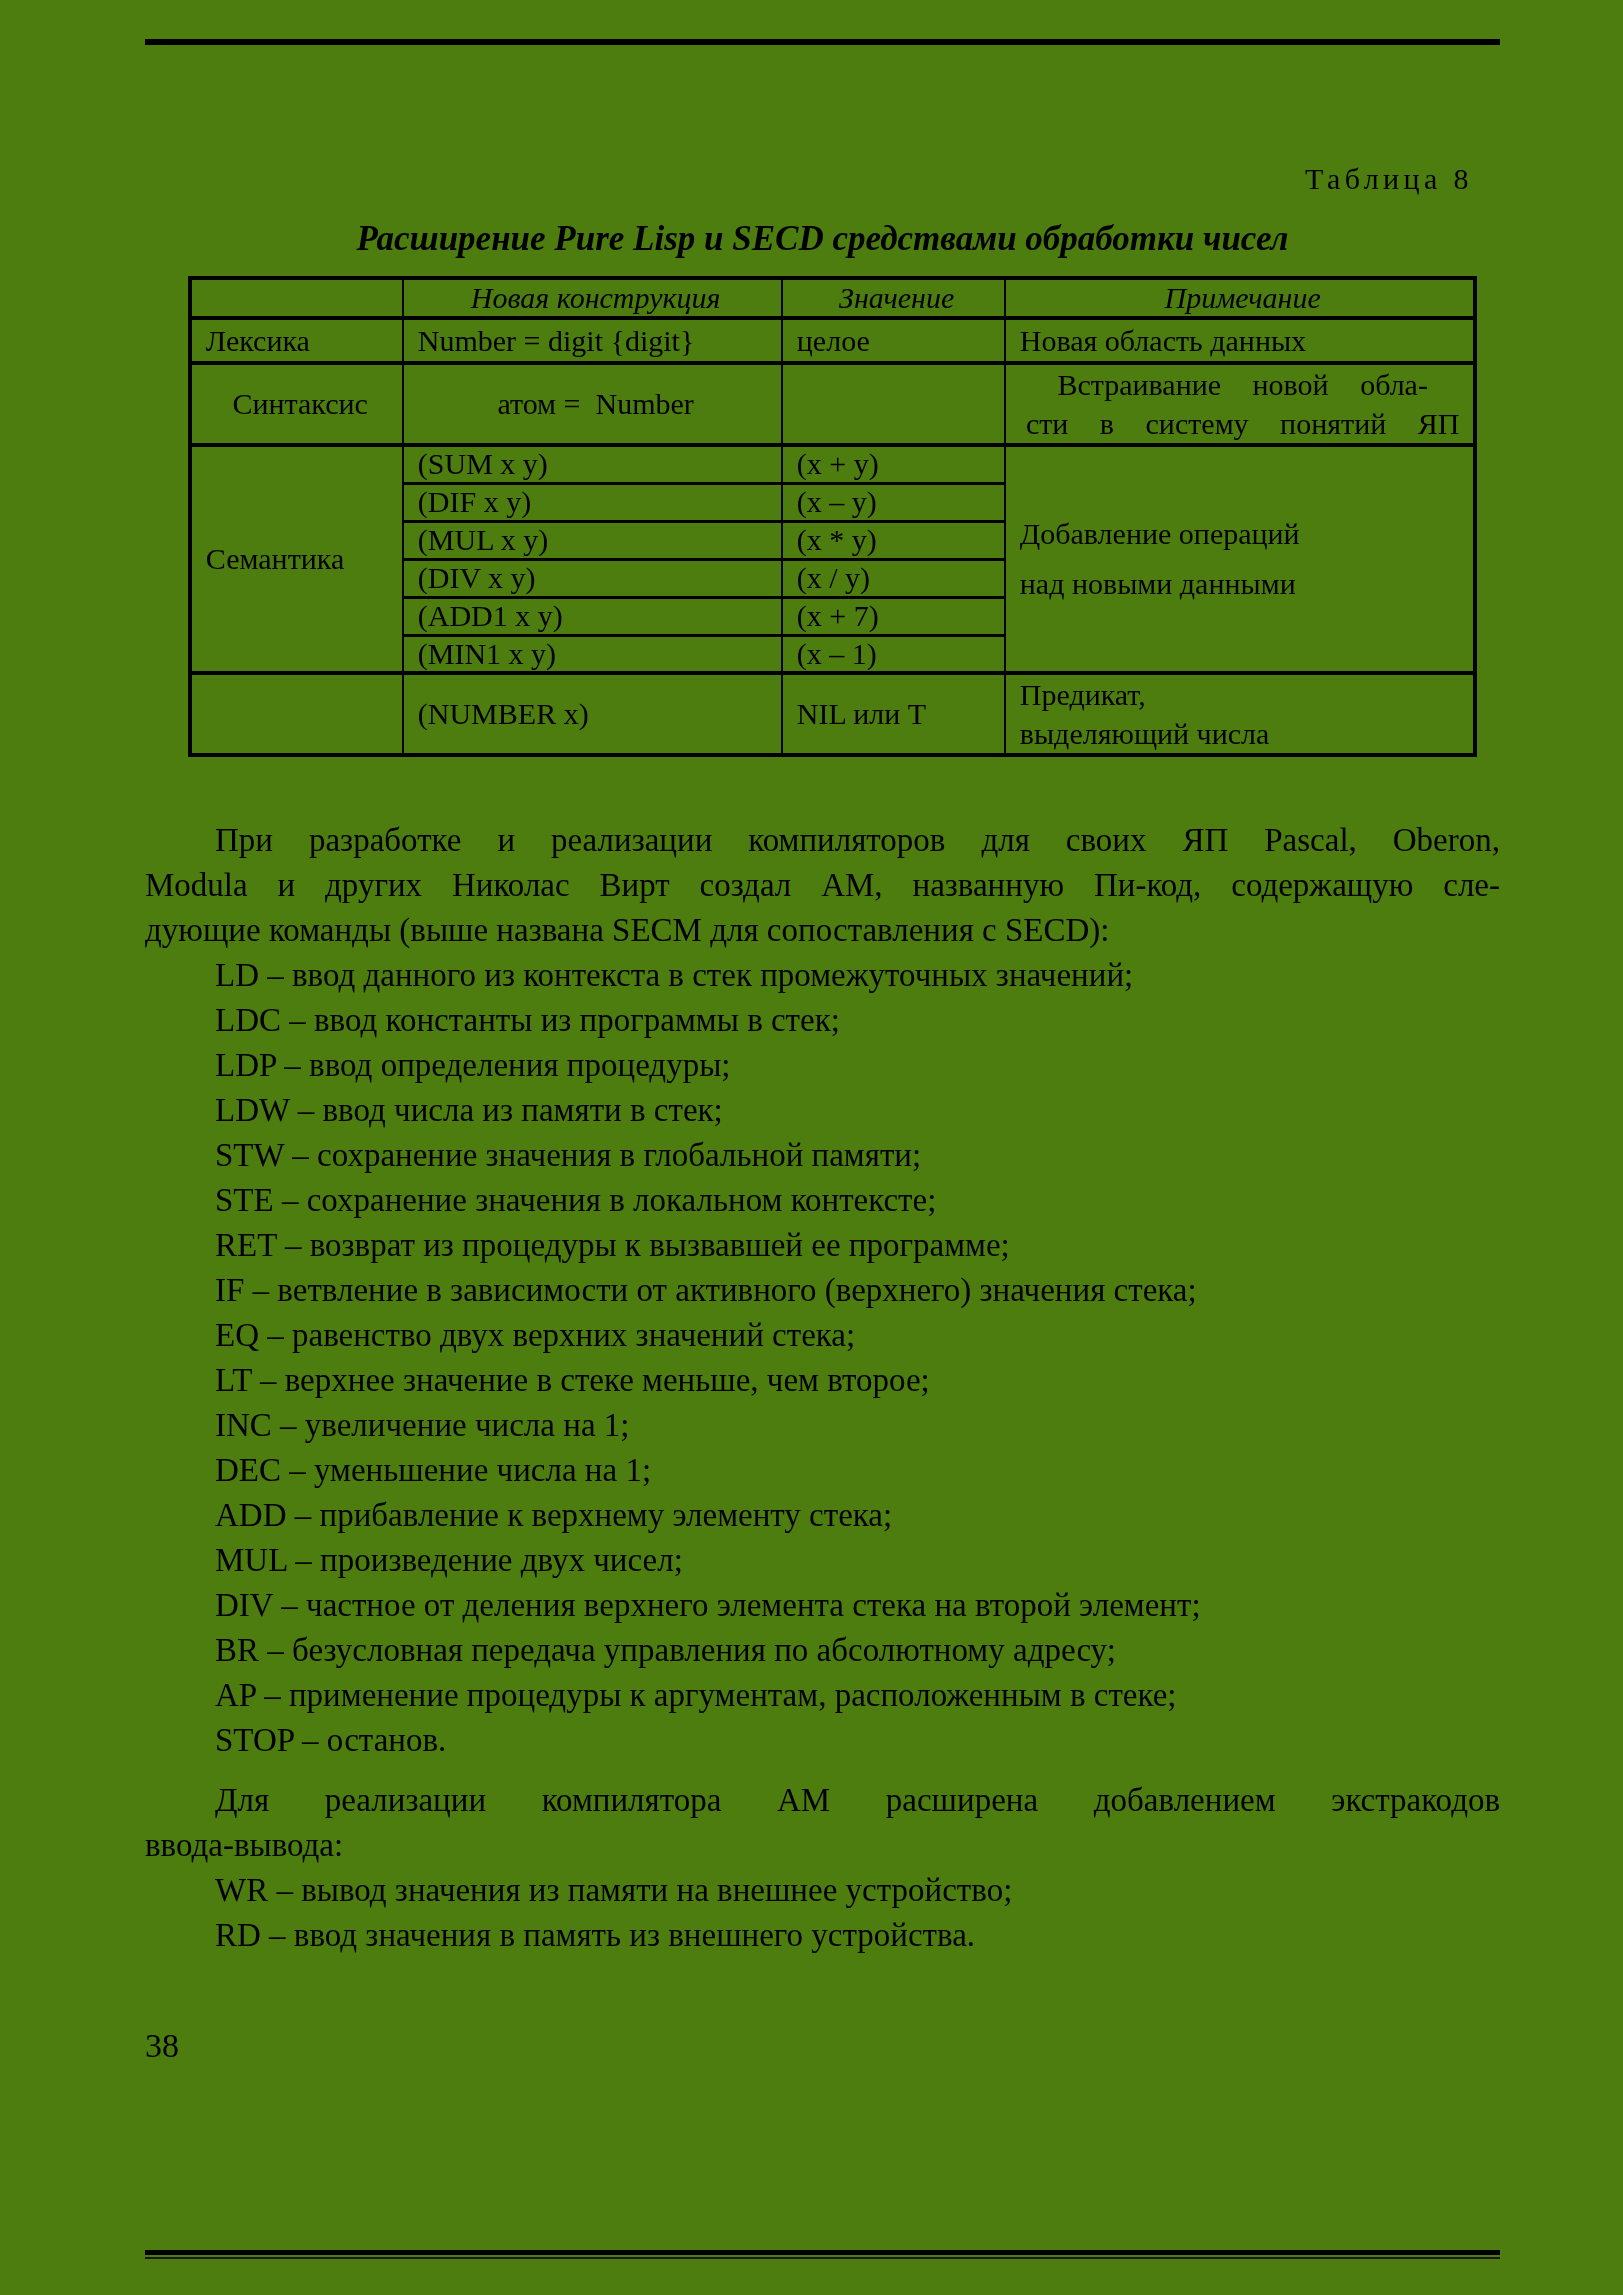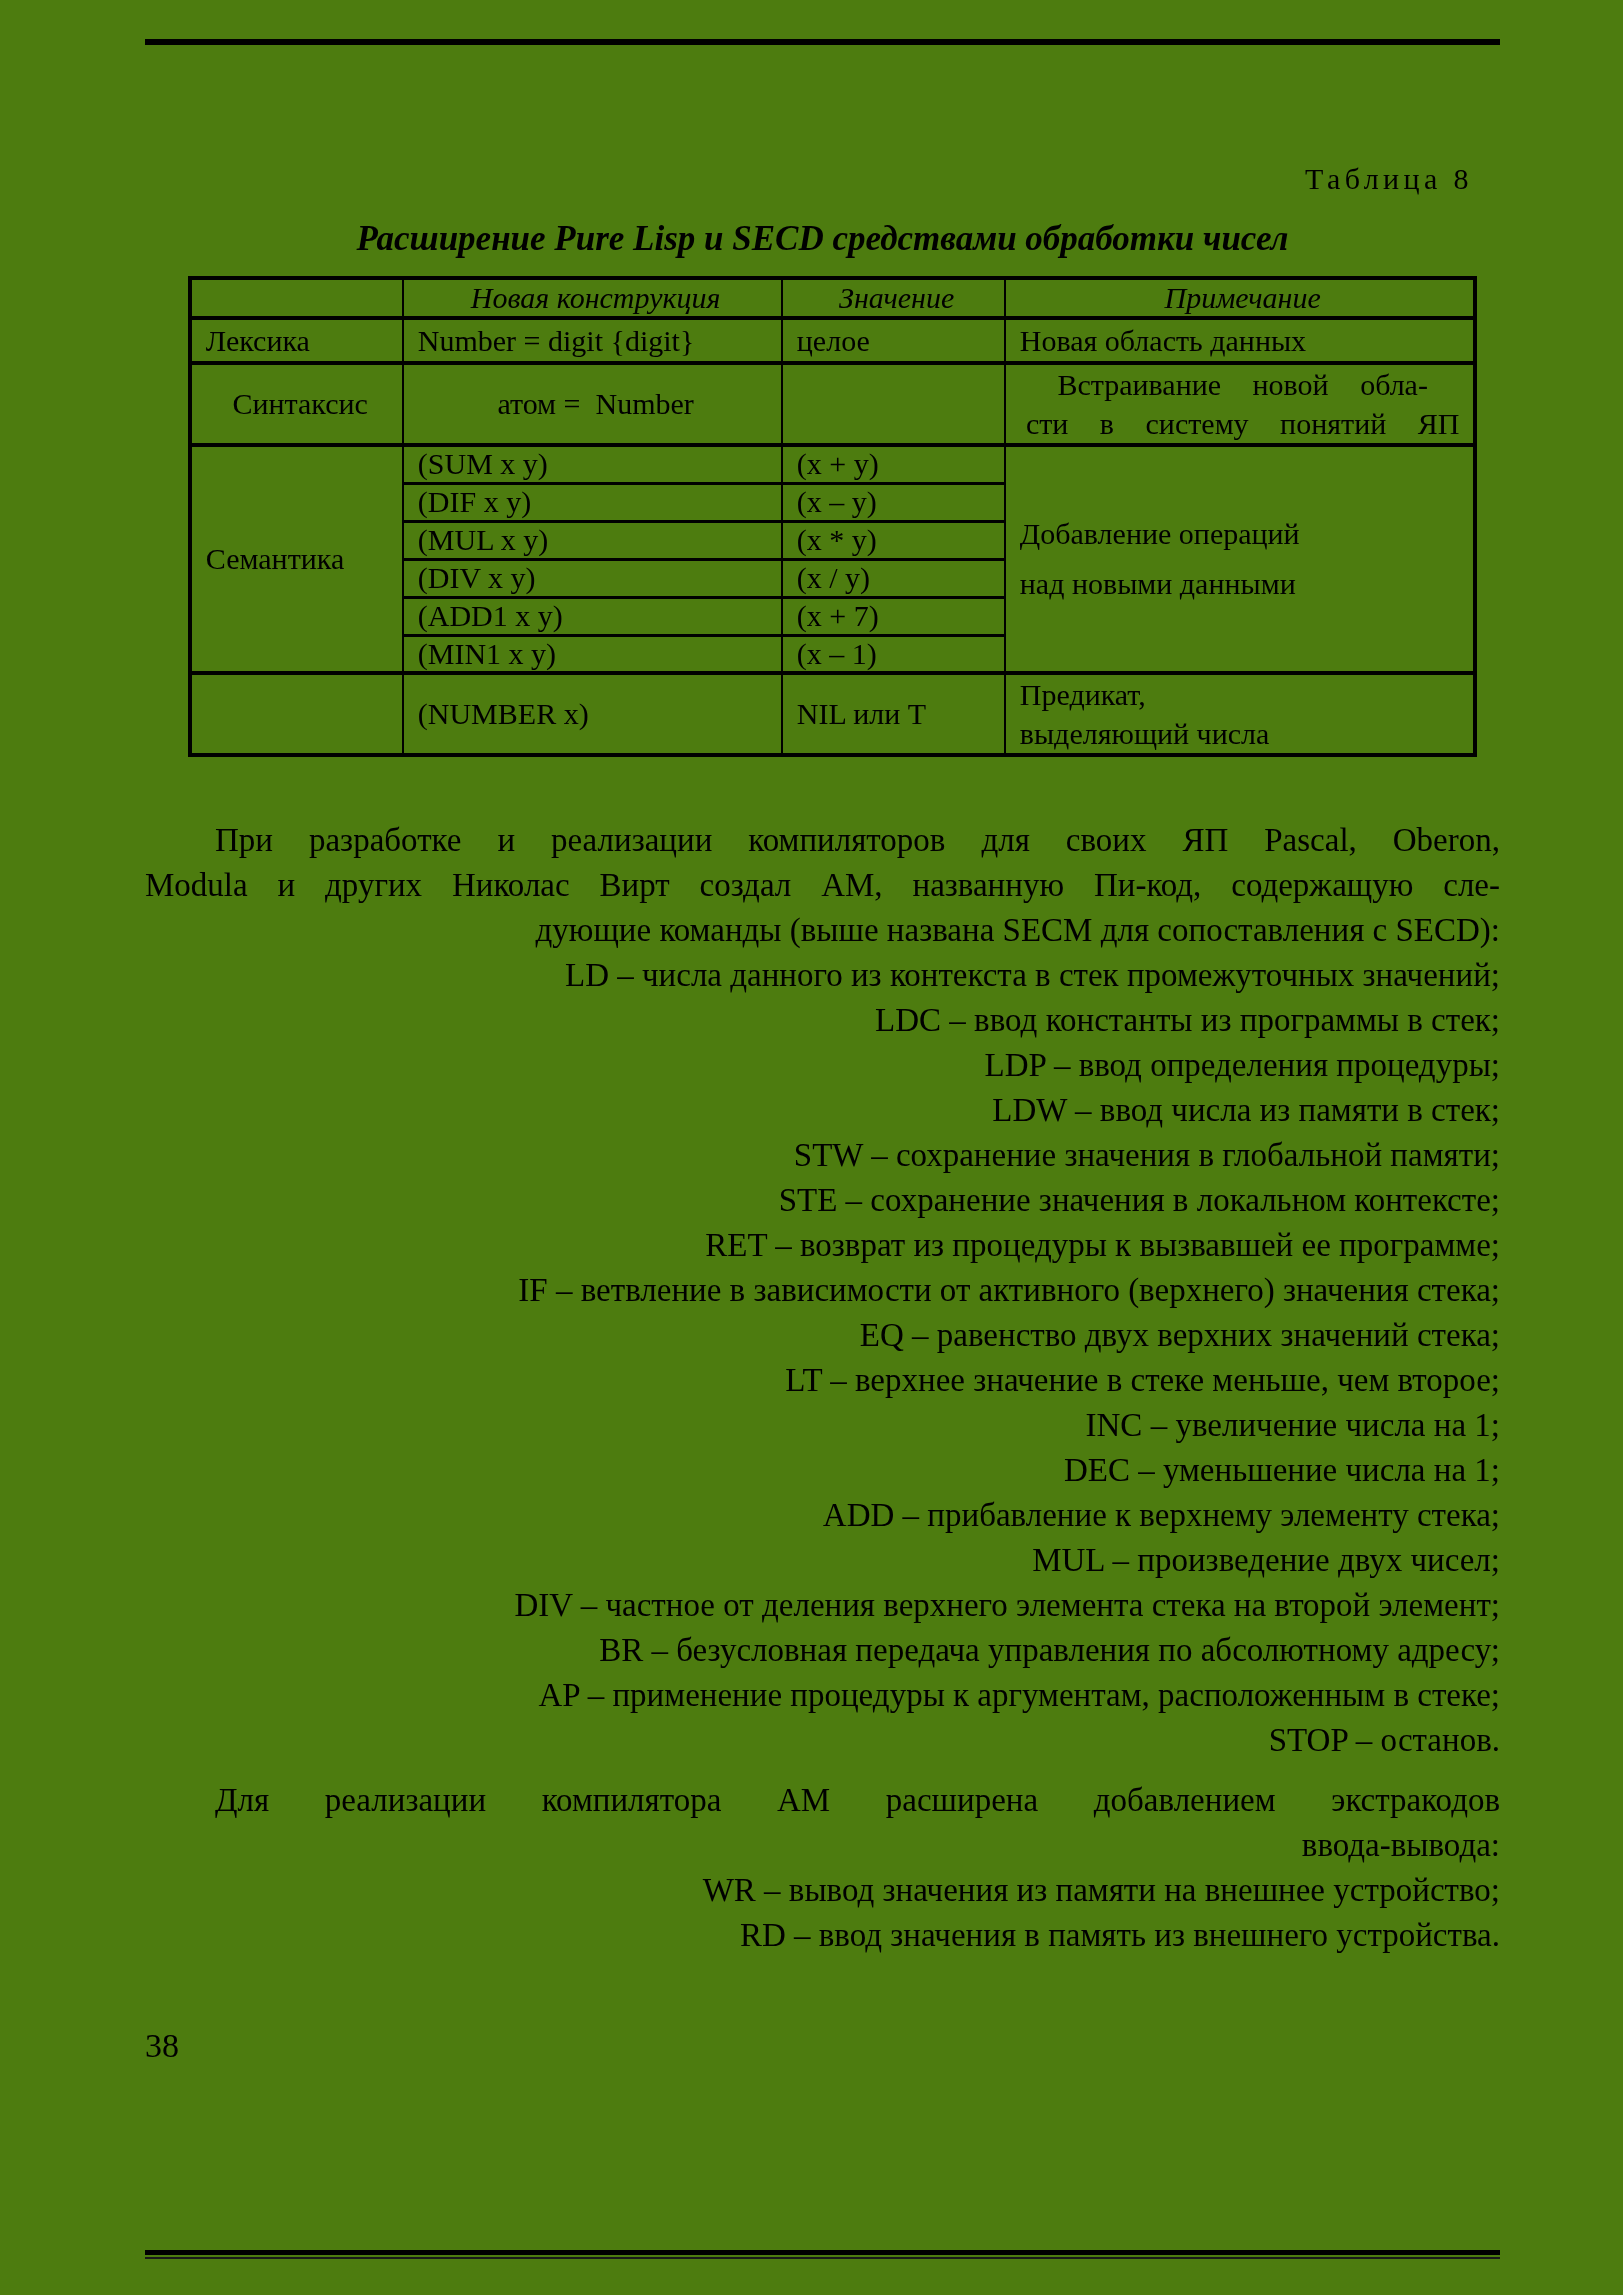--- a/index.html
+++ b/index.html
@@ -81,21 +81,21 @@
   td.syn-note { word-spacing: 24px; }
 
   .body-text {
     position: absolute;
     top: 818px;
     left: 145px;
     width: 1355px;
     font-size: 33px;
     line-height: 45px;
   }
-  .line { text-align: right; }
+  .line { text-align: left; }
   .line.ind { text-indent: 70px; }
   .line.j { text-align: justify; text-align-last: justify; }
   .line.psp { margin-top: 15px; }
 
   .page-number {
     position: absolute;
     top: 2027px;
     left: 145px;
     width: 1355px;
     text-align: left;
@@ -175,21 +175,21 @@
 выделяющий числа</td>
       </tr>
     </tbody>
   </table>
 
   <div class="body-text">
     <div class="line ind j">При разработке и реализации компиляторов для своих ЯП Pascal, Oberon,</div>
     <div class="line j">Modula и других Николас Вирт создал АМ, названную Пи-код, содержащую сле-</div>
     <div class="line">дующие команды (выше названа SECM для сопоставления с SECD):</div>
 
-    <div class="line ind">LD – числа данного из контекста в стек промежуточных значений;</div>
+    <div class="line ind">LD – ввод данного из контекста в стек промежуточных значений;</div>
     <div class="line ind">LDC – ввод константы из программы в стек;</div>
     <div class="line ind">LDP – ввод определения процедуры;</div>
     <div class="line ind">LDW – ввод числа из памяти в стек;</div>
     <div class="line ind">STW – сохранение значения в глобальной памяти;</div>
     <div class="line ind">STE – сохранение значения в локальном контексте;</div>
     <div class="line ind">RET – возврат из процедуры к вызвавшей ее программе;</div>
     <div class="line ind">IF – ветвление в зависимости от активного (верхнего) значения стека;</div>
     <div class="line ind">EQ – равенство двух верхних значений стека;</div>
     <div class="line ind">LT – верхнее значение в стеке меньше, чем второе;</div>
     <div class="line ind">INC – увеличение числа на 1;</div>

